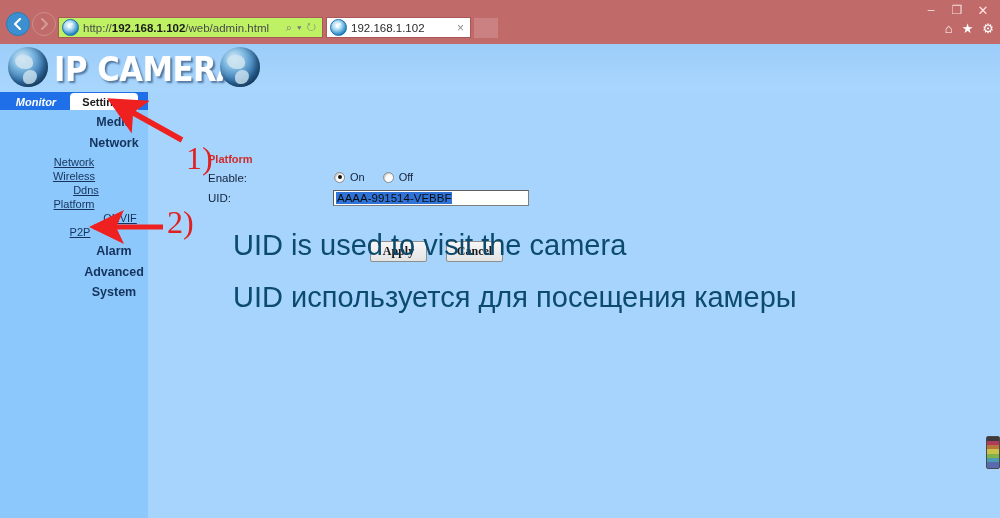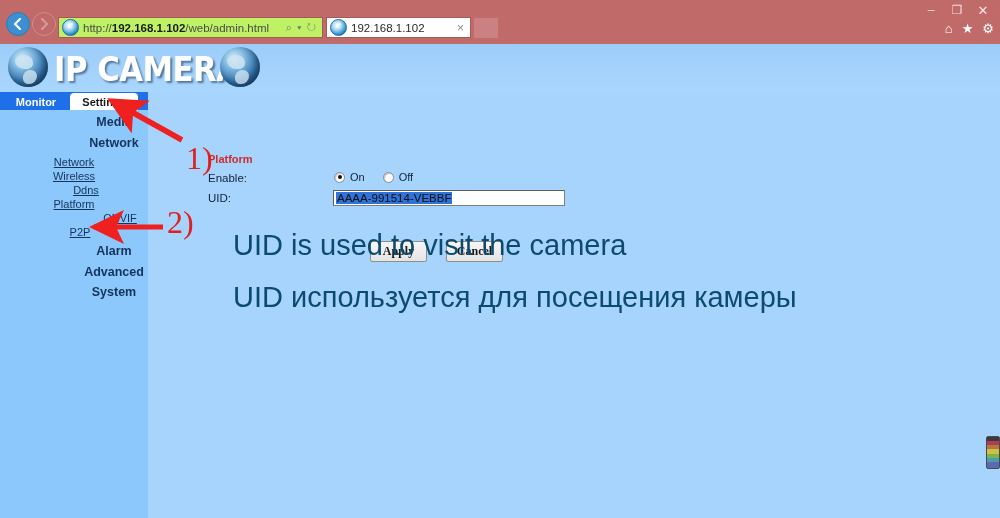--- a/index.html
+++ b/index.html
@@ -155,20 +155,21 @@
   }
   .tab-item {
     position: absolute; top: 1px; height: 17px;
     font-size: 11px; font-weight: bold;
     display: flex; align-items: center; justify-content: center;
     box-sizing: border-box;
   }
   .tab-monitor {
     left: 4px; width: 64px;
     color: #ffffff;
+    font-style: italic;
   }
   .tab-settings {
     left: 70px; width: 68px;
     background: #ffffff; color: #1a1a1a;
     border-radius: 4px 4px 0 0;
   }
 
   .sidebar {
     position: absolute; left: 0; top: 66px;
     width: 148px; height: 408px;
@@ -212,21 +213,21 @@
     box-sizing: border-box;
   }
   .radio.on::after {
     content: ""; position: absolute;
     left: 2.5px; top: 2.5px; width: 4px; height: 4px;
     border-radius: 50%; background: #111111;
   }
   .radio-gap { width: 8px; }
   .uid-input {
     position: absolute; left: 185px; top: 80px;
-    width: 232px; height: 16px;
+    width: 196px; height: 16px;
     background: #ffffff;
     border: 1px solid #7f7f7f;
     border-top-color: #5d5d5d; border-left-color: #5d5d5d;
     box-sizing: border-box;
     font-size: 11.5px; color: #1a1a1a;
     display: flex; align-items: center;
     padding-left: 2px;
     overflow: hidden;
   }
   .uid-sel {

